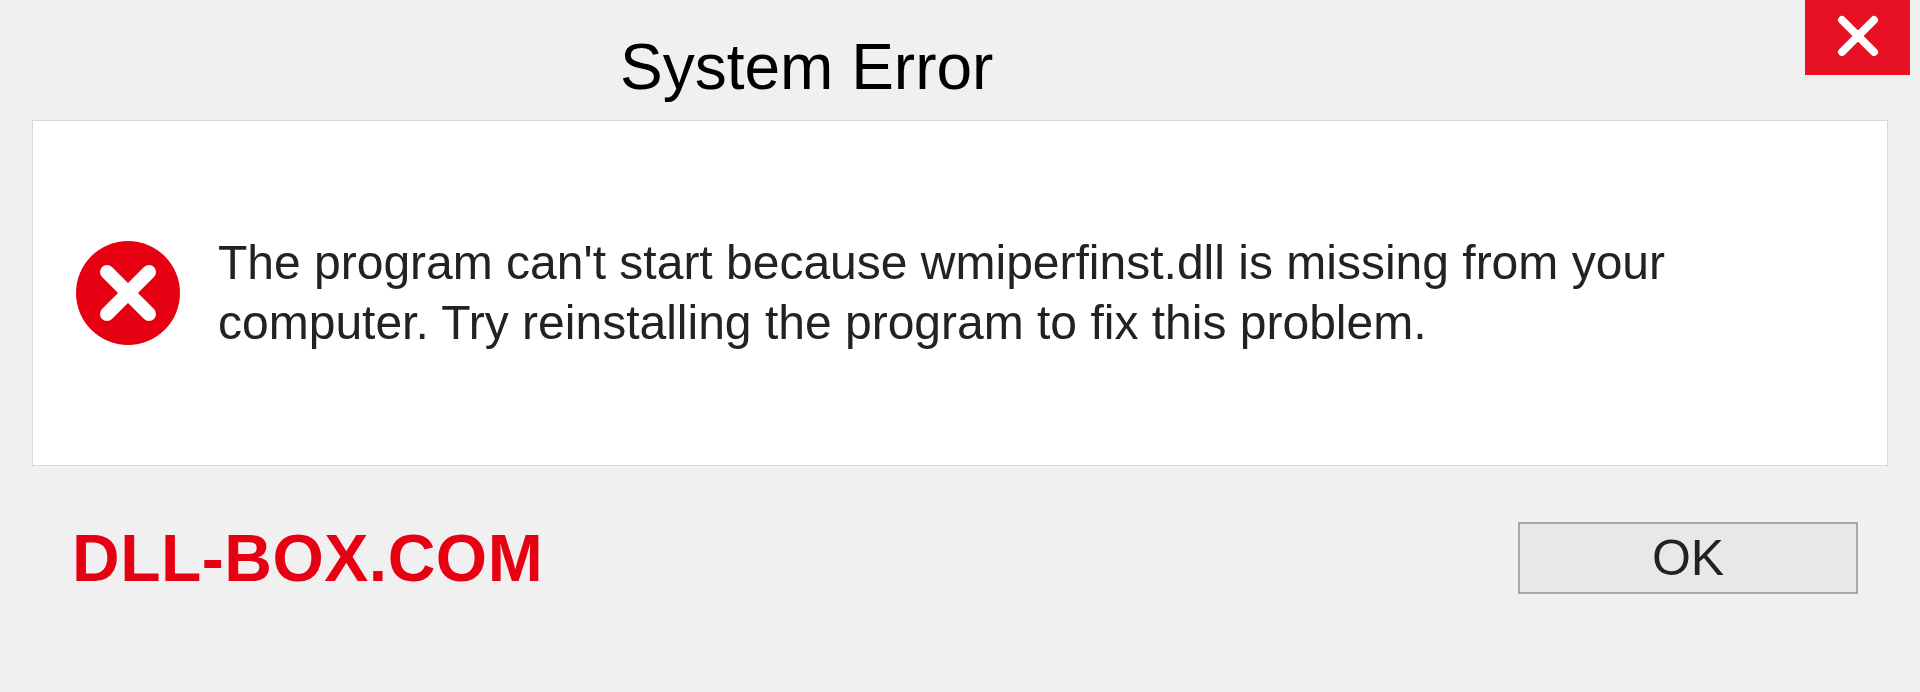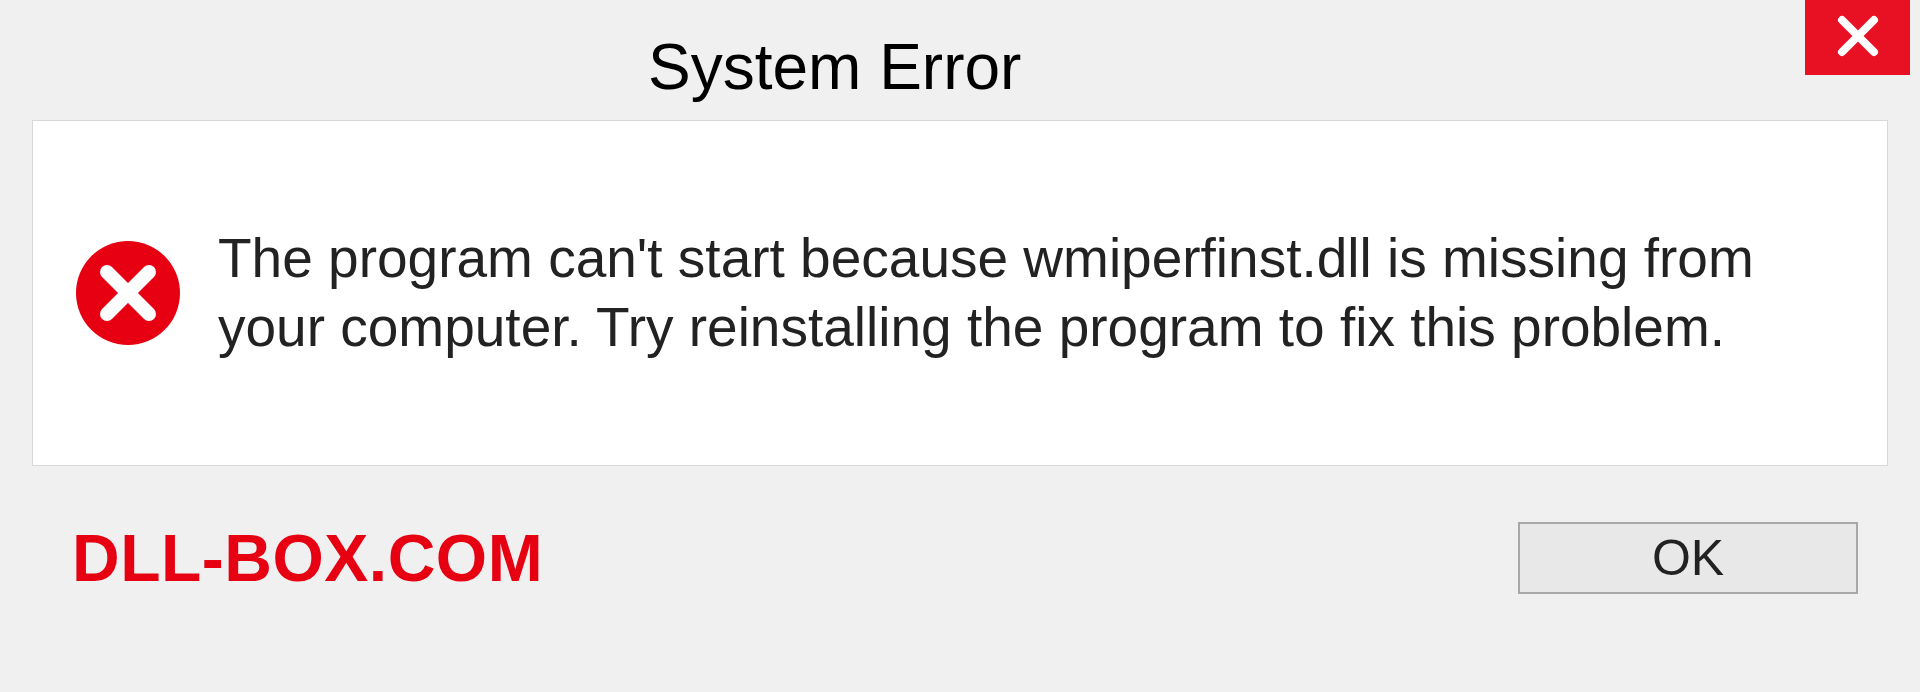--- a/index.html
+++ b/index.html
@@ -15,21 +15,20 @@
       position: relative;
       overflow: hidden;
     }
     .titlebar {
       display: flex;
       align-items: flex-start;
       justify-content: flex-start;
       padding: 10px 0 20px 0;
       position: relative;
       height: 120px;
-      margin-left: 28px;
     }
     .title-text {
       font-size: 64px;
       font-weight: 400;
       color: #000;
       margin-left: 620px;
       margin-top: 20px;
     }
     .close-button {
       position: absolute;
@@ -61,21 +60,21 @@
       width: 110px;
       height: 110px;
       margin-right: 35px;
       margin-left: 10px;
     }
     .error-icon-wrap svg {
       width: 100%;
       height: 100%;
     }
     .message-text {
-      font-size: 55px;
+      font-size: 48px;
       color: #222;
       line-height: 1.25;
       max-width: 1550px;
     }
     .footer {
       margin: 0 32px;
       height: 180px;
       display: flex;
       align-items: center;
       justify-content: space-between;

